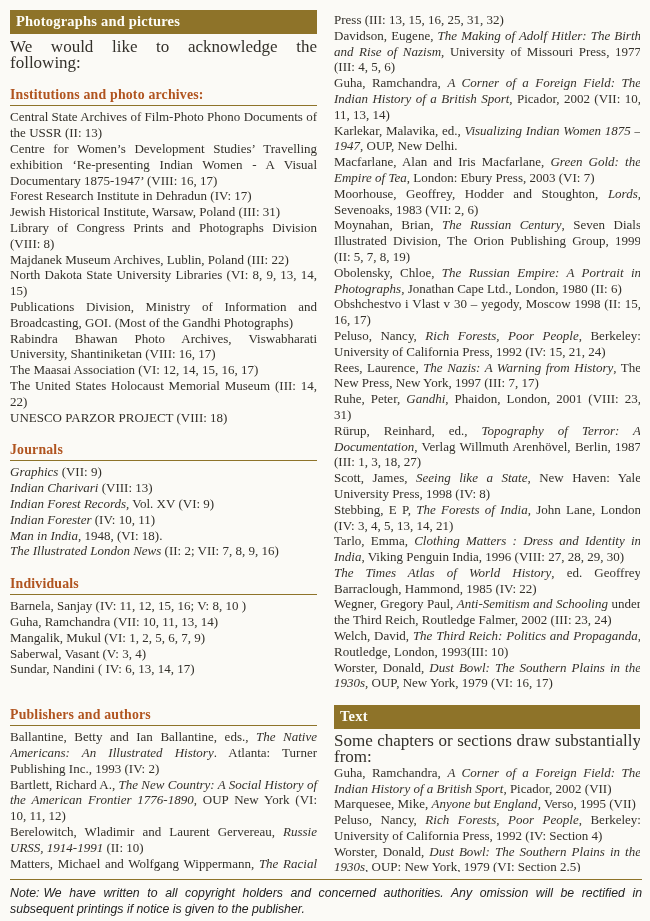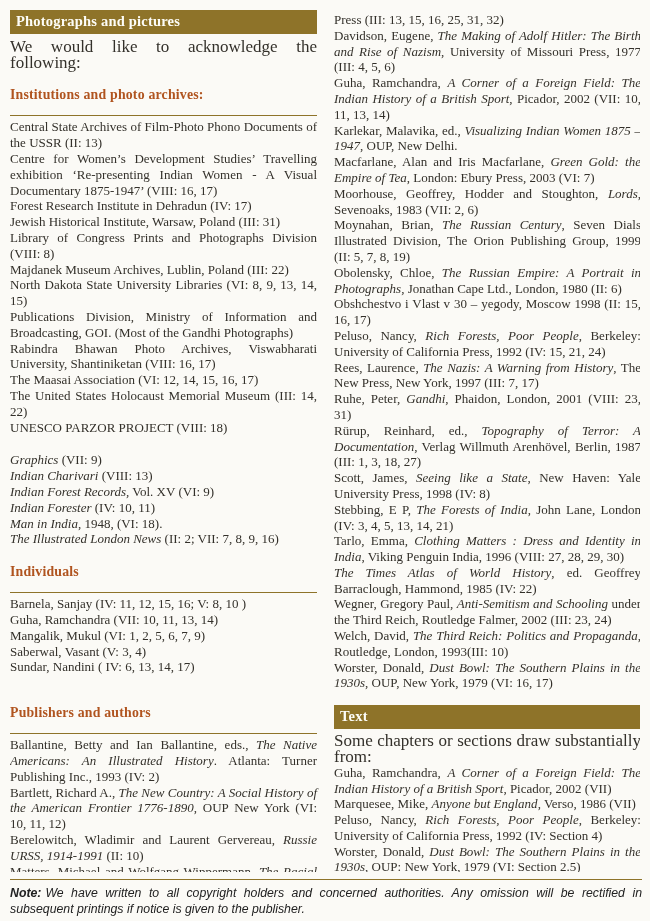--- a/index.html
+++ b/index.html
@@ -47,21 +47,21 @@
     text-align:justify;
   }
   .group{margin-top:17px;}
   .group-publishers{margin-top:30px;}
   .group-title{
     margin:8px 0 3px 0;
     color:var(--subhead);
     font-size:13.8px;
     font-weight:bold;
     border-bottom:1.5px solid var(--rule);
-    padding-bottom:12px;
+    padding-bottom:2px;
     letter-spacing:.2px;
   }
   .entries .entry{
     margin:0;
     font-size:13px;
     line-height:15.8px;
     text-align:justify;
   }
   .it{font-style:italic;}
   .col-right{padding-top:2px;}
@@ -73,21 +73,21 @@
     left:10px;right:8px;bottom:4px;
     border-top:1.5px solid var(--rule);
     padding-top:5px;
     font-family:"Liberation Sans","DejaVu Sans",sans-serif;
     font-style:italic;
     font-size:12.3px;
     line-height:16px;
     color:#222;
     text-align:justify;
   }
-  .note-label{font-weight:bold;margin-right:4px;}
+  .note-label{font-weight:normal;margin-right:4px;}
 </style>
 </head>
 <body>
 
 <div class="page">
   <div class="columns">
 
     <div class="col col-left">
       <div class="section-bar">Photographs and pictures</div>
       <p class="intro">We would like to acknowledge the following:</p>
@@ -104,20 +104,21 @@
             <p class="entry"><span class="rm">North Dakota State University Libraries (VI: 8, 9, 13, 14, 15)</span></p>
             <p class="entry"><span class="rm">Publications Division, Ministry of Information and Broadcasting, GOI. (Most of the Gandhi Photographs)</span></p>
             <p class="entry"><span class="rm">Rabindra Bhawan Photo Archives, Viswabharati University, Shantiniketan (VIII: 16, 17)</span></p>
             <p class="entry"><span class="rm">The Maasai Association (VI: 12, 14, 15, 16, 17)</span></p>
             <p class="entry"><span class="rm">The United States Holocaust Memorial Museum (III: 14, 22)</span></p>
             <p class="entry"><span class="rm">UNESCO PARZOR PROJECT (VIII: 18)</span></p>
           </div>
       </div>
 
       <div class="group">
+        <h3 class="group-title">Journals</h3>
         <div class="entries">
             <p class="entry"><span class="it">Graphics</span><span class="rm"> (VII: 9)</span></p>
             <p class="entry"><span class="it">Indian Charivari</span><span class="rm"> (VIII: 13)</span></p>
             <p class="entry"><span class="it">Indian Forest Records,</span><span class="rm"> Vol. XV (VI: 9)</span></p>
             <p class="entry"><span class="it">Indian Forester</span><span class="rm"> (IV: 10, 11)</span></p>
             <p class="entry"><span class="it">Man in India</span><span class="rm">, 1948, (VI: 18).</span></p>
             <p class="entry"><span class="it">The Illustrated London News</span><span class="rm"> (II: 2; VII: 7, 8, 9, 16)</span></p>
           </div>
       </div>
 
@@ -165,21 +166,21 @@
           <p class="entry"><span class="rm">Wegner, Gregory Paul, </span><span class="it">Anti-Semitism and Schooling</span><span class="rm"> under the Third Reich, Routledge Falmer, 2002 (III: 23, 24)</span></p>
           <p class="entry"><span class="rm">Welch, David, </span><span class="it">The Third Reich: Politics and Propaganda</span><span class="rm">, Routledge, London, 1993(III: 10)</span></p>
           <p class="entry"><span class="rm">Worster, Donald, </span><span class="it">Dust Bowl: The Southern Plains in the 1930s</span><span class="rm">, OUP, New York, 1979 (VI: 16, 17)</span></p>
         </div>
 
       <div class="group text-group">
         <div class="section-bar">Text</div>
         <p class="intro">Some chapters or sections draw substantially from:</p>
         <div class="entries">
             <p class="entry"><span class="rm">Guha, Ramchandra, </span><span class="it">A Corner of a Foreign Field: The Indian History of a British Sport</span><span class="rm">, Picador, 2002 (VII)</span></p>
-            <p class="entry"><span class="rm">Marquesee, Mike, </span><span class="it">Anyone but England</span><span class="rm">, Verso, 1986 (VII)</span></p>
+            <p class="entry"><span class="rm">Marquesee, Mike, </span><span class="it">Anyone but England</span><span class="rm">, Verso, 1995 (VII)</span></p>
             <p class="entry"><span class="rm">Peluso, Nancy, </span><span class="it">Rich Forests, Poor People</span><span class="rm">, Berkeley: University of California Press, 1992 (IV: Section 4)</span></p>
             <p class="entry"><span class="rm">Worster, Donald, </span><span class="it">Dust Bowl: The Southern Plains in the 1930s</span><span class="rm">, OUP: New York, 1979 (VI: Section 2.5)</span></p>
           </div>
       </div>
     </div>
 
   </div>
 
   <div class="footer-note">
     <span class="note-label">Note:</span><span class="note-text">We have written to all copyright holders and concerned authorities. Any omission will be rectified in subsequent printings if notice is given to the publisher.</span>

